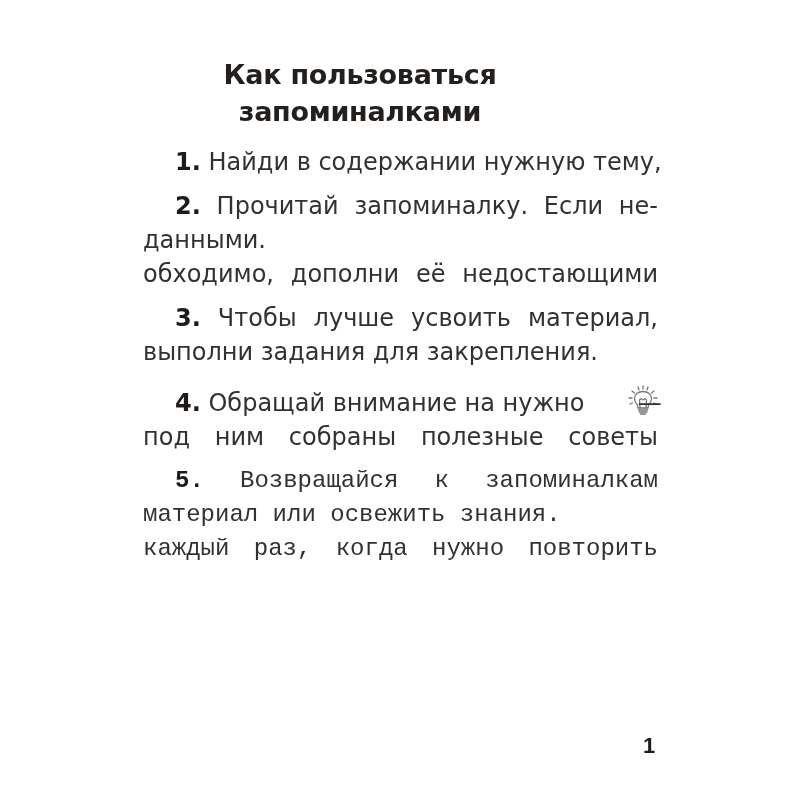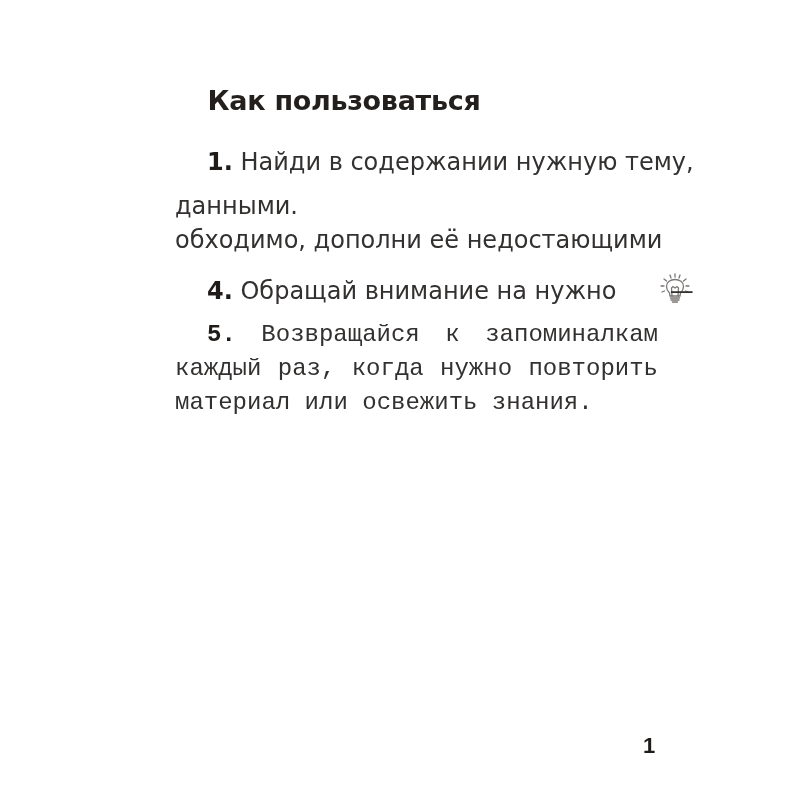--- a/index.html
+++ b/index.html
@@ -10,46 +10,44 @@
     body {
       width: 800px;
       height: 800px;
       position: relative;
       overflow: hidden;
       font-family: "DejaVu Sans", "Liberation Sans", sans-serif;
       color: #2e2c2b;
     }
     .title {
       position: absolute;
-      left: 0;
+      left: 16px;
       top: 56px;
       width: 688px;
       text-align: center;
       font-family: "DejaVu Sans", sans-serif;
       font-weight: bold;
       font-size: 27px;
       line-height: 37px;
       color: #231f1c;
       letter-spacing: -0.3px;
-      margin-top: 26px;
     }
     .title-line {
       display: block;
     }
     .content {
       position: absolute;
       left: 143px;
       top: 145px;
       width: 515px;
     }
     .line {
       display: block;
       text-align: justify;
       text-align-last: justify;
-      margin-left: 32px;
     }
     .line.first { text-indent: 32px; }
     .line.last { text-align-last: left; }
     .para-block {
       margin-bottom: 10px;
     }
     .para-block .line {
       font-size: 24px;
       line-height: 34px;
       color: #333130;
@@ -70,36 +68,48 @@
       font-size: 22px;
       font-weight: bold;
       color: #1e1b19;
     }
   </style>
 </head>
 <body>
 
 <div class="title">
   <span class="title-line">Как пользоваться</span>
+  <span class="title-line">запоминалками</span>
 </div>
 
 <div class="content">
 
   <div class="para-block">
     <span class="line first" style="text-align-last:justify;">
       <span class="num" style="font-weight:bold;color:#1e1b19;">1.</span>
       <span>Найди в содержании нужную тему,</span>
     </span>
   </div>
 
   <div class="para-block">
+    <span class="line first">
+      <span style="font-weight:bold;color:#1e1b19;">2.</span>
+      <span>Прочитай запоминалку. Если не-</span>
+    </span>
     <span class="line last">данными.</span>
     <span class="line">обходимо, дополни её недостающими</span>
   </div>
 
+  <div class="para-block">
+    <span class="line first">
+      <span style="font-weight:bold;color:#1e1b19;">3.</span>
+      <span>Чтобы лучше усвоить материал,</span>
+    </span>
+    <span class="line last">выполни задания для закрепления.</span>
+  </div>
 
   <div class="para-block" style="margin-top:16px;">
     <span class="line first">
       <span style="font-weight:bold;color:#1e1b19;">4.</span>
       <span>Обращай внимание на нужно</span>
       <span class="bulb">
         <svg width="34" height="34" viewBox="0 0 34 34" fill="none" stroke="#7a7775" stroke-width="1.3" stroke-linecap="round">
 
           <line x1="17" y1="1" x2="17" y2="4"></line>
           <line x1="12" y1="2" x2="13" y2="5"></line>
@@ -115,26 +125,27 @@
 
           <path d="M14 23 L13.5 15 M20 23 L20.5 15 M13.5 15 L15 13.5 L17 15 L19 13.5 L20.5 15"></path>
 
           <line x1="12.5" y1="25" x2="21.5" y2="25"></line>
           <line x1="13" y1="27" x2="21" y2="27"></line>
           <path d="M14.5 29 L19.5 29"></path>
         </svg>
       </span>
       <span>—</span>
     </span>
+    <span class="line">под ним собраны полезные советы</span>
   </div>
 
   <div class="para-block" style="margin-top:4px;font-family:Liberation Mono, monospace;">
     <span class="line first">
       <span style="font-weight:bold;color:#1e1b19;">5.</span>
       <span>Возвращайся к запоминалкам</span>
     </span>
+    <span class="line last">материал или освежить знания.</span>
     <span class="line">каждый раз, когда нужно повторить</span>
-    <span class="line last">материал или освежить знания.</span>
   </div>
 
 </div>
 
 <div class="page-number">1</div>
 
 </body></html>

